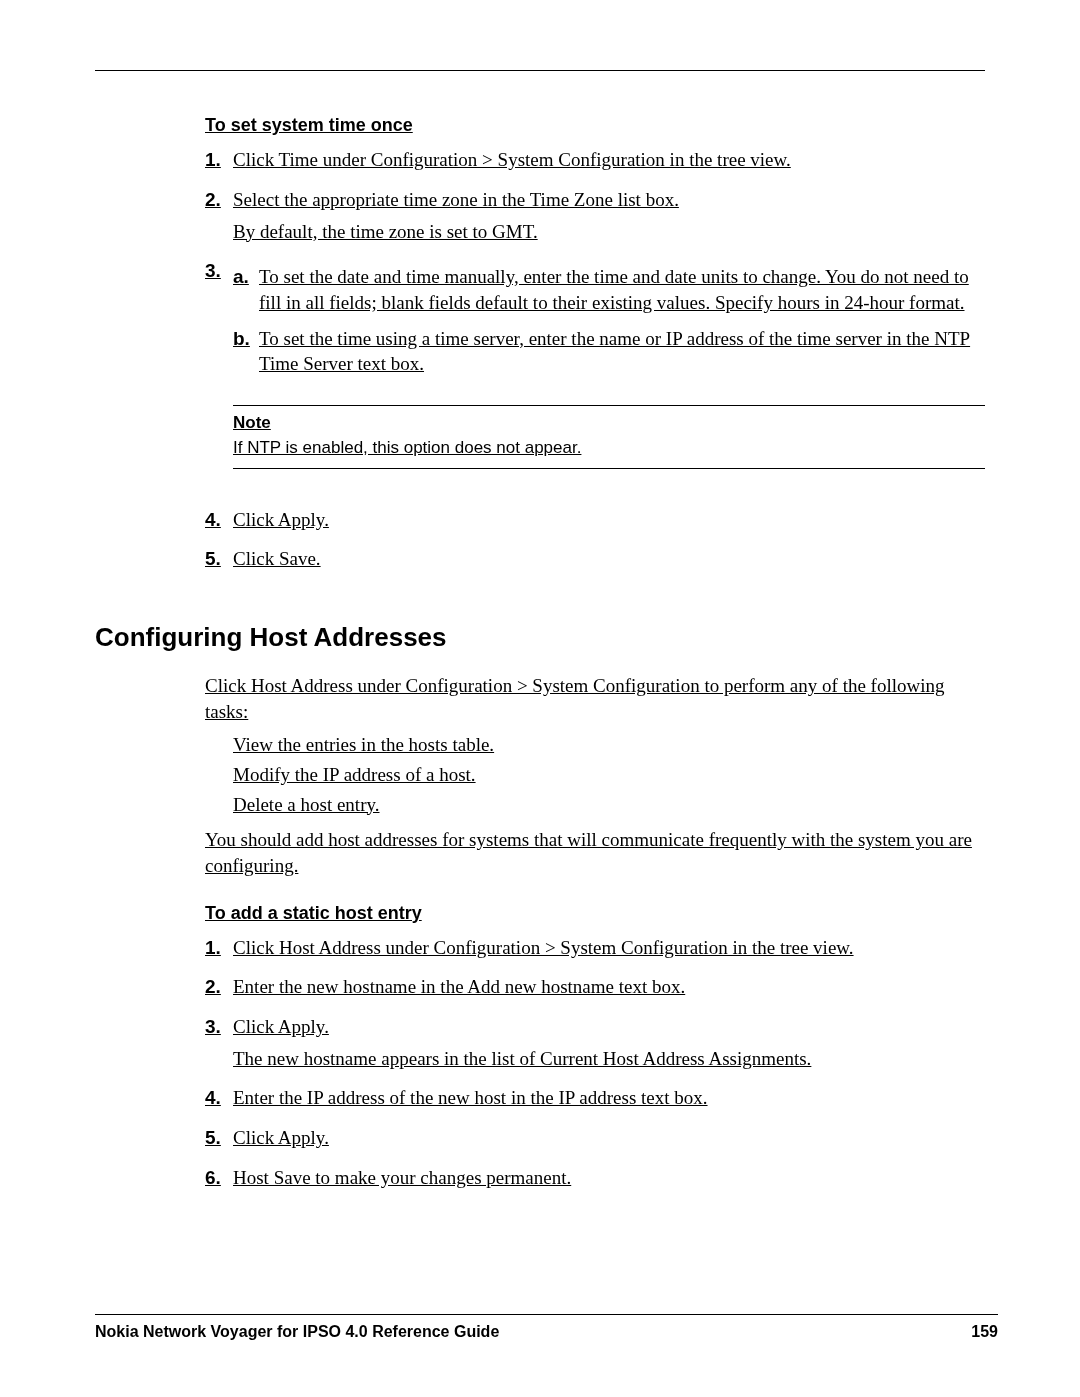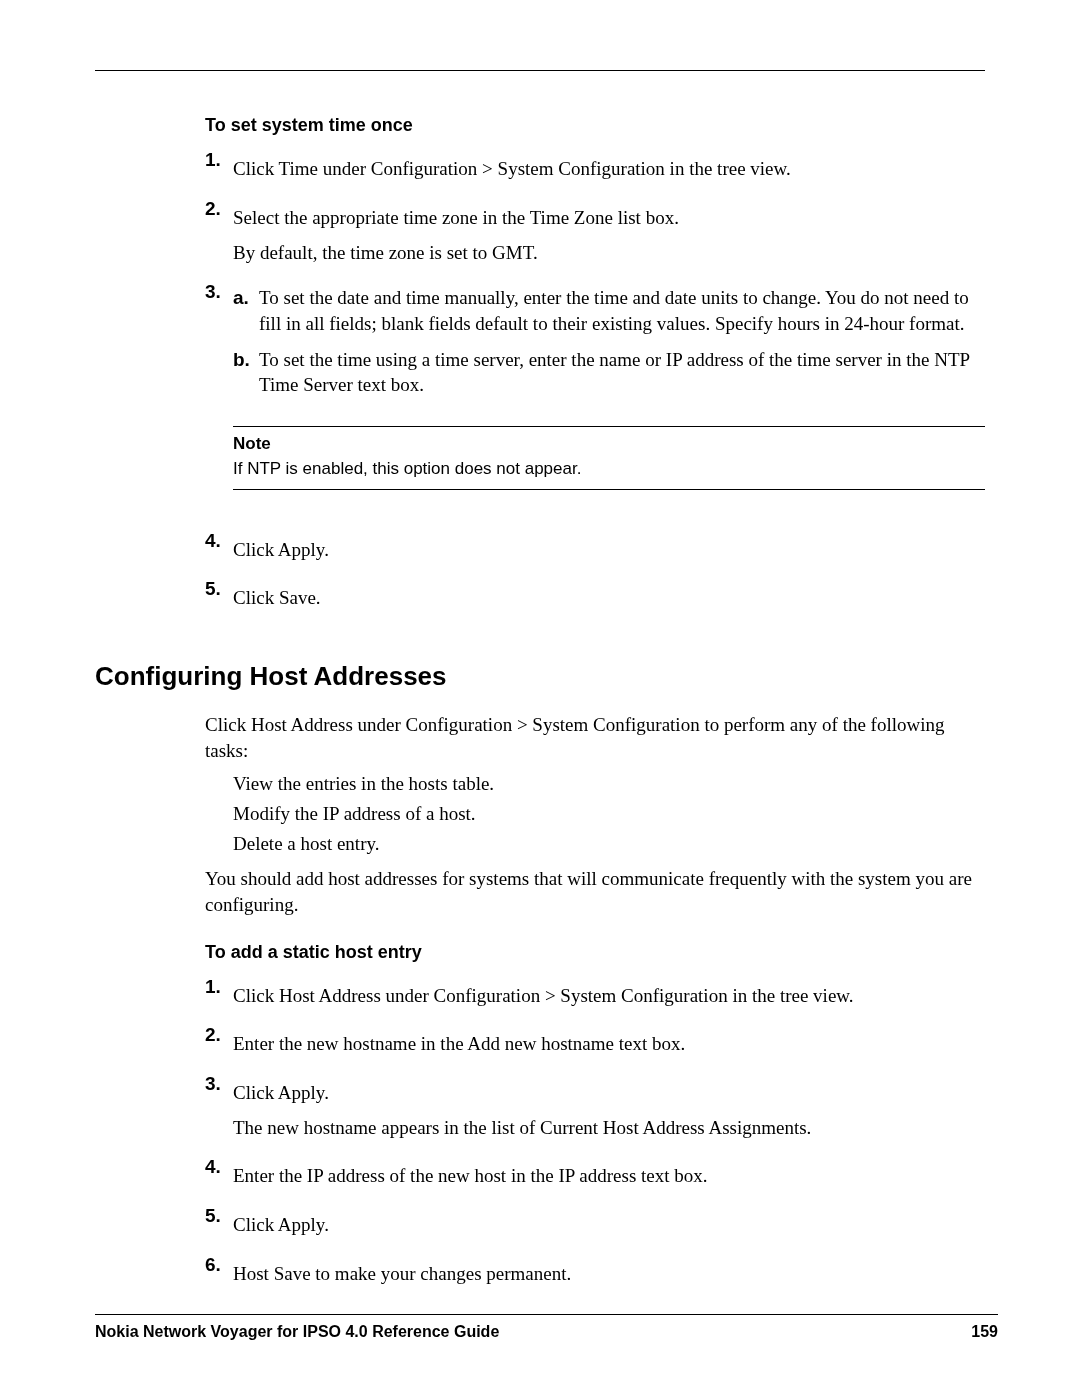--- a/index.html
+++ b/index.html
@@ -21,20 +21,21 @@
       padding: 70px 95px 50px 95px;
       position: relative;
       height: 100%;
     }
     .top-rule {
       border-top: 1.5px solid #000;
       margin-bottom: 42px;
     }
     .content-indent {
       margin-left: 110px;
+      text-decoration: underline;
     }
     .subsection-title {
       font-family: Arial, Helvetica, sans-serif;
       font-weight: bold;
       font-size: 18px;
       margin-bottom: 10px;
     }
     .numbered-list {
       list-style: none;
       padding: 0;
@@ -48,21 +49,20 @@
       font-family: Arial, Helvetica, sans-serif;
       font-weight: bold;
       min-width: 28px;
       flex-shrink: 0;
     }
     .numbered-item .item-body {
       flex: 1;
     }
     .item-body p {
       margin-bottom: 6px;
-      margin-top: 9px;
     }
     .alpha-list {
       list-style: none;
       padding: 0;
       margin-top: 6px;
     }
     .alpha-item {
       display: flex;
       margin-bottom: 10px;
     }

